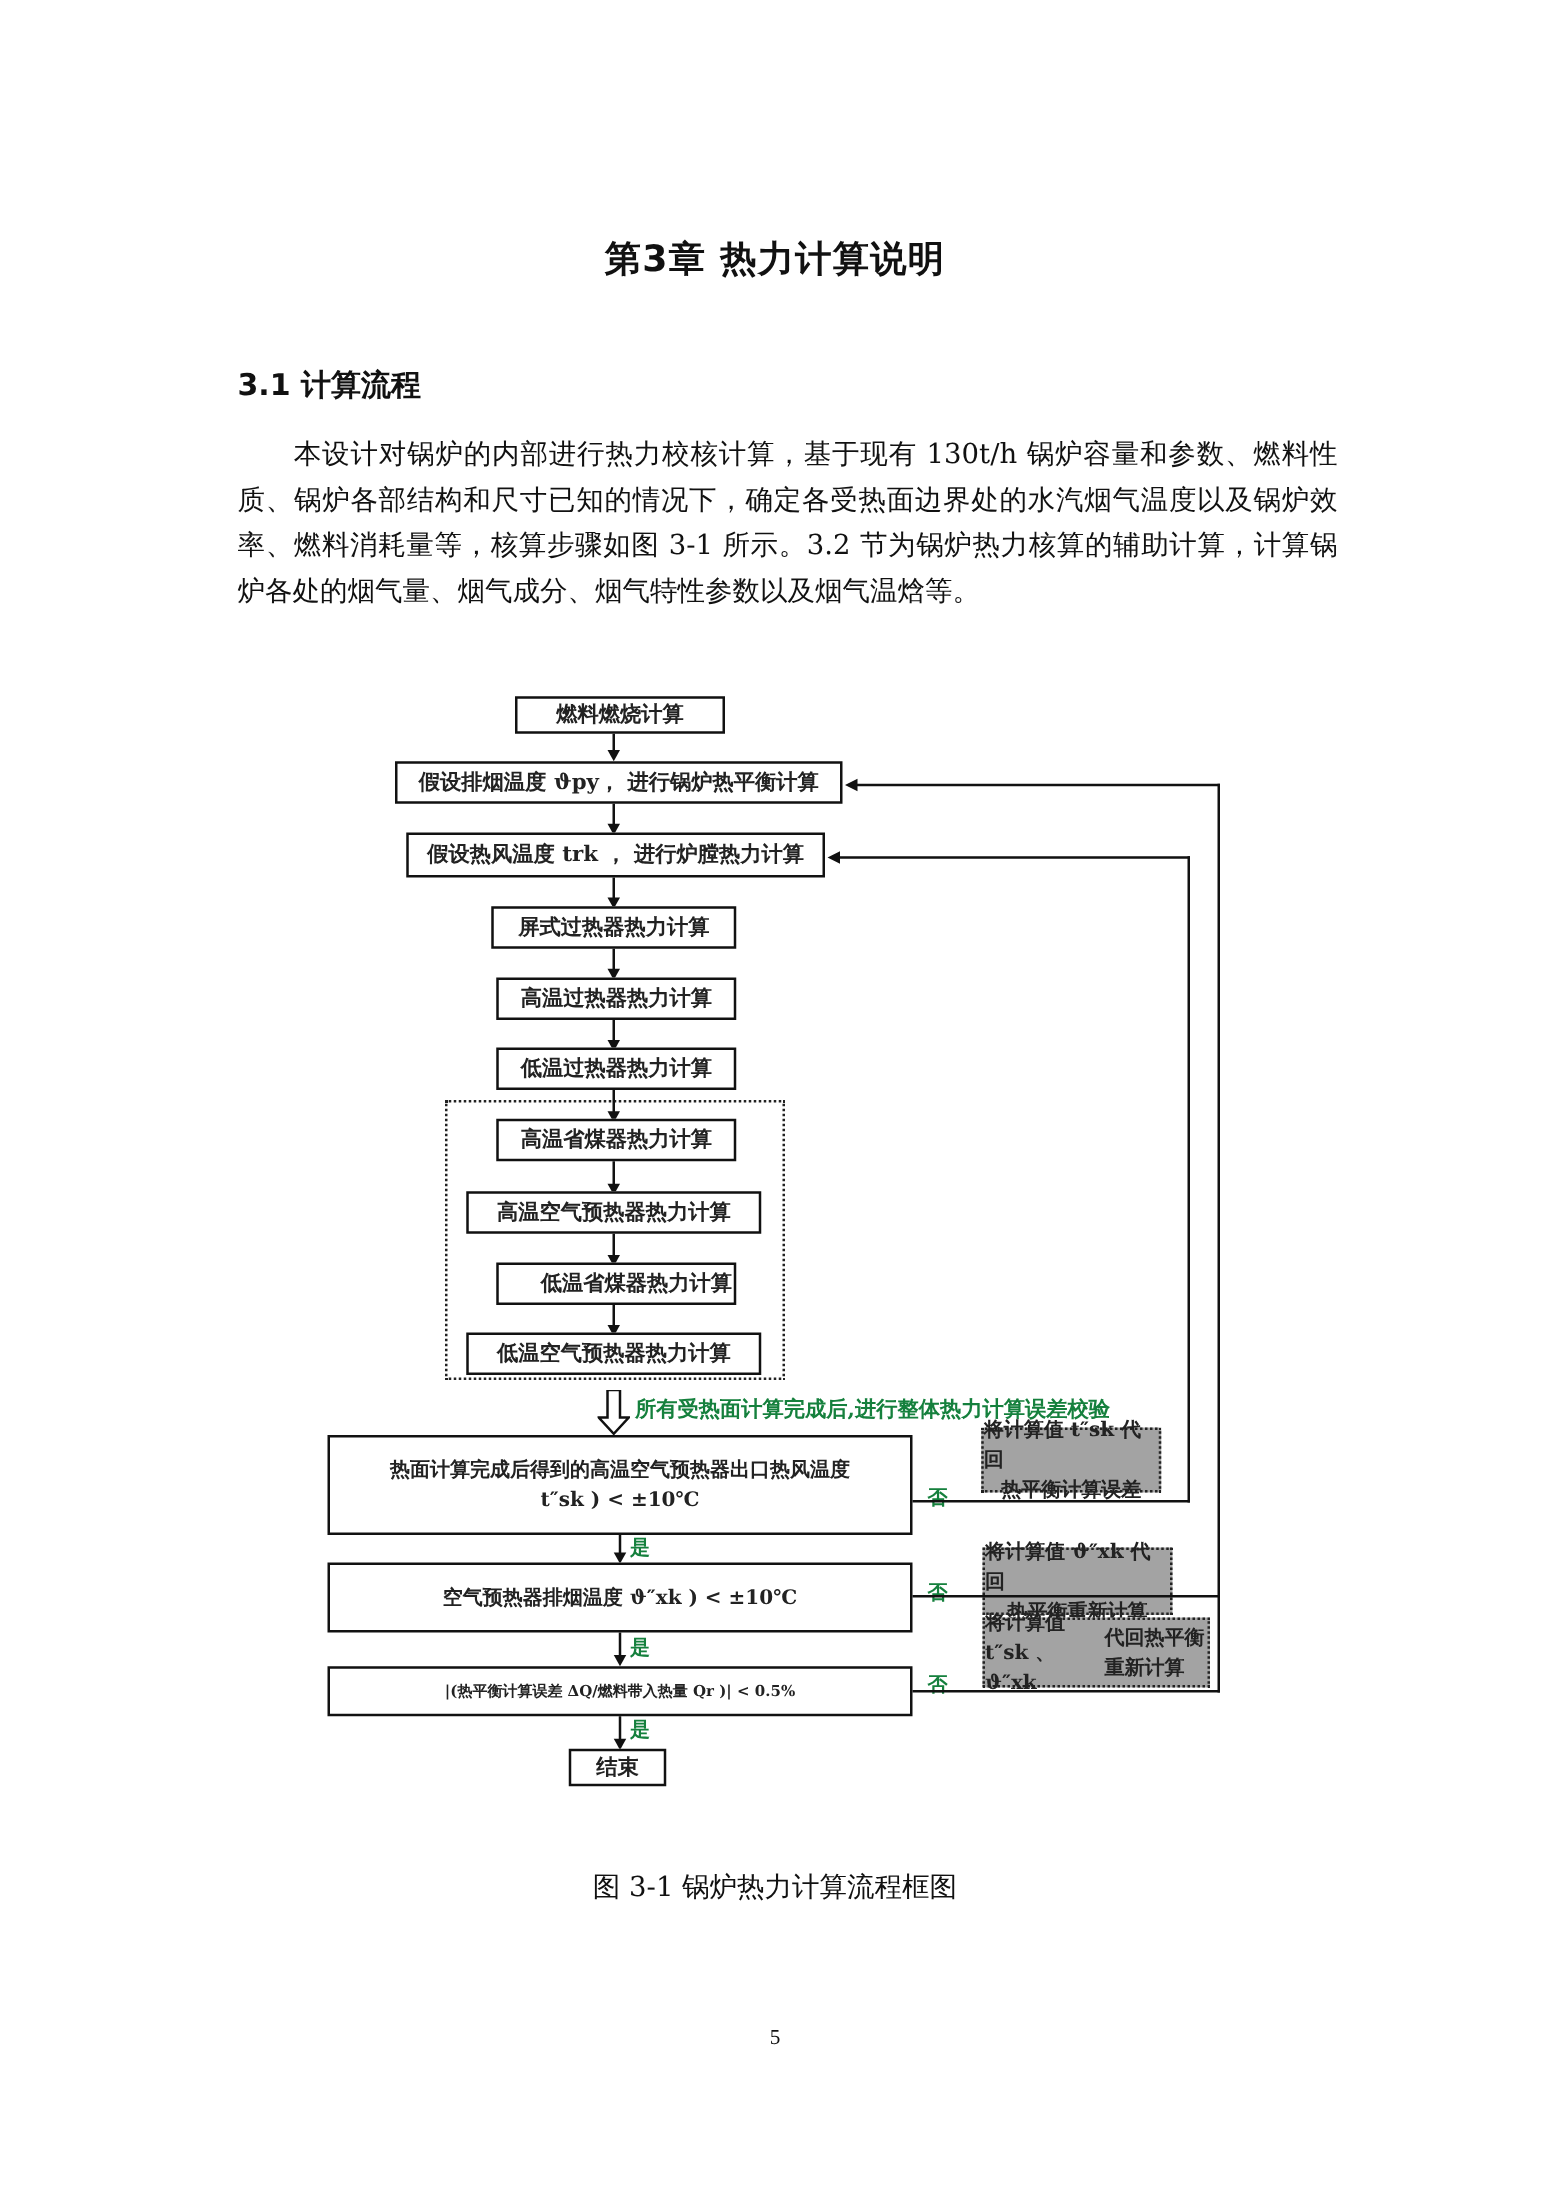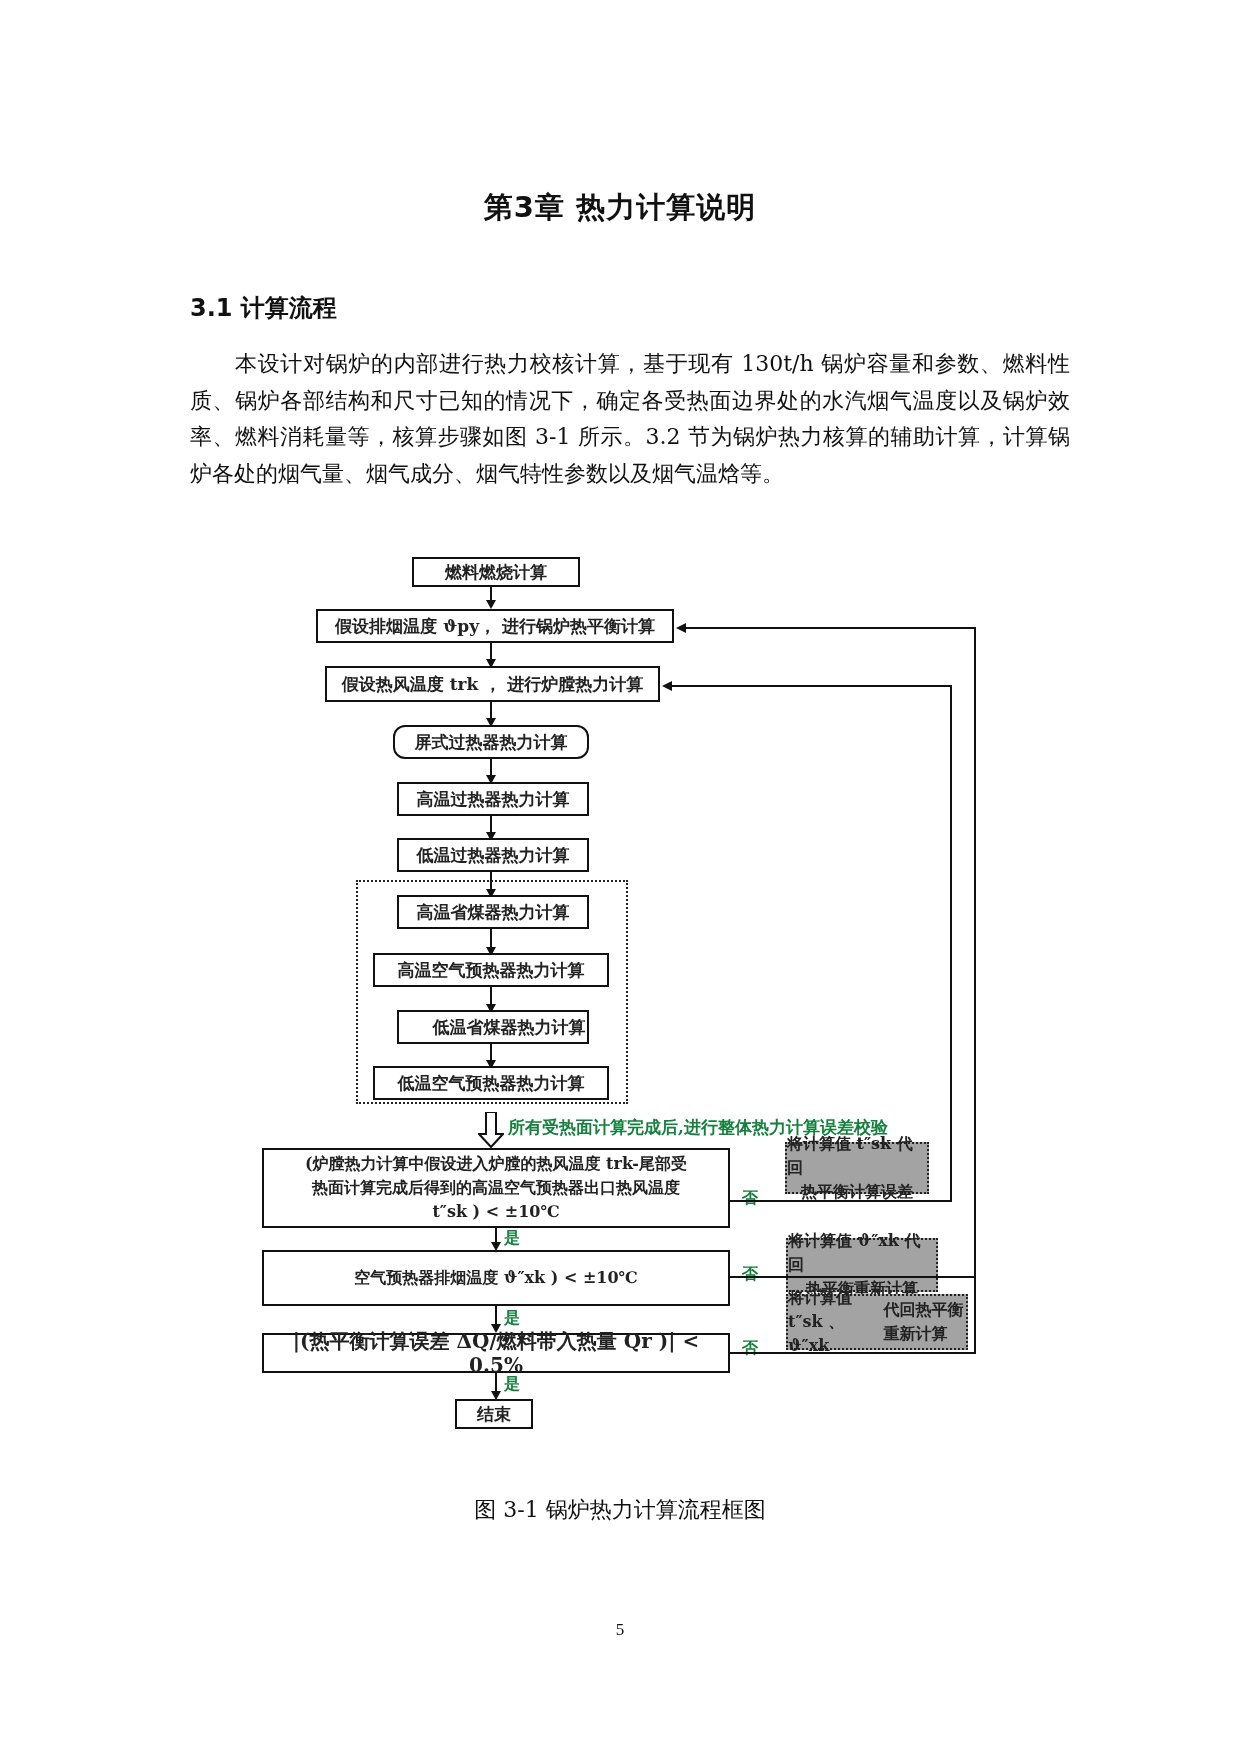--- a/index.html
+++ b/index.html
@@ -40,21 +40,21 @@
 
   <div class="box" style="left:412px; top:557px; width:168px; height:30px;">燃料燃烧计算</div>
   <div class="box" style="left:316px; top:609px; width:358px; height:34px;">假设排烟温度 ϑpy， 进行锅炉热平衡计算</div>
 
   <div class="vline" style="left:490px; top:643px; height:20px;"></div>
   <div class="arrow-down" style="left:486px; top:659px;"></div>
   <div class="box" style="left:325px; top:666px; width:335px; height:36px;">假设热风温度 trk ， 进行炉膛热力计算</div>
 
   <div class="vline" style="left:490px; top:702px; height:20px;"></div>
   <div class="arrow-down" style="left:486px; top:718px;"></div>
-  <div class="box" style="left:393px; top:725px; width:196px; height:34px;border-radius:12px;">屏式过热器热力计算</div>
+  <div class="box" style="left:393px; top:725px; width:196px; height:34px;">屏式过热器热力计算</div>
 
   <div class="vline" style="left:490px; top:759px; height:20px;"></div>
   <div class="arrow-down" style="left:486px; top:775px;"></div>
   <div class="box" style="left:397px; top:782px; width:192px; height:34px;">高温过热器热力计算</div>
 
   <div class="vline" style="left:490px; top:816px; height:20px;"></div>
   <div class="arrow-down" style="left:486px; top:832px;"></div>
   <div class="box" style="left:397px; top:838px; width:192px; height:34px;">低温过热器热力计算</div>
 
   <div class="dotbox" style="left:356px; top:880px; width:272px; height:224px;"></div>
@@ -74,36 +74,35 @@
   <div class="vline" style="left:490px; top:1044px; height:20px;"></div>
   <div class="arrow-down" style="left:486px; top:1060px;"></div>
   <div class="box" style="left:373px; top:1066px; width:236px; height:34px;">低温空气预热器热力计算</div>
 
   <svg class="hollow-arrow" style="left:478px; top:1112px;" width="26" height="36" viewBox="0 0 26 36">
     <path d="M8 0 L18 0 L18 22 L25 22 L13 35 L1 22 L8 22 Z" fill="#fff" stroke="#111" stroke-width="2"></path>
   </svg>
   <div class="lbl" style="left:508px; top:1116px; font-size:17px;">所有受热面计算完成后,进行整体热力计算误差校验</div>
 
   <div class="box" style="left:262px; top:1148px; width:468px; height:80px; flex-direction:column; font-size:16px; line-height:24px;">
-    <div>(炉膛热力计算中假设进入炉膛的热风温度 trk-尾部受</div>
     <div>热面计算完成后得到的高温空气预热器出口热风温度</div>
     <div>t″sk ) &lt; ±10℃</div>
   </div>
   <div class="vline" style="left:495px; top:1228px; height:18px;"></div>
   <div class="arrow-down" style="left:491px; top:1242px;"></div>
   <div class="lbl" style="left:504px; top:1228px;">是</div>
 
   <div class="box" style="left:262px; top:1250px; width:468px; height:56px; flex-direction:column; font-size:16px; line-height:24px;">
     <div>空气预热器排烟温度 ϑ″xk ) &lt; ±10℃</div>
   </div>
   <div class="vline" style="left:495px; top:1306px; height:22px;"></div>
   <div class="arrow-down" style="left:491px; top:1324px;"></div>
   <div class="lbl" style="left:504px; top:1308px;">是</div>
 
-  <div class="box" style="left:262px; top:1333px; width:468px; height:40px; font-size:20px;">|(热平衡计算误差 ΔQ/燃料带入热量 Qr )| &lt; 0.5%</div>
+  <div class="box" style="left:262px; top:1333px; width:468px; height:40px; font-size:12px;">|(热平衡计算误差 ΔQ/燃料带入热量 Qr )| &lt; 0.5%</div>
   <div class="vline" style="left:495px; top:1373px; height:22px;"></div>
   <div class="arrow-down" style="left:491px; top:1391px;"></div>
   <div class="lbl" style="left:504px; top:1374px;">是</div>
 
   <div class="box" style="left:455px; top:1399px; width:78px; height:30px;">结束</div>
 
   <div class="lbl" style="left:742px; top:1188px;">否</div>
   <div class="lbl" style="left:742px; top:1264px;">否</div>
   <div class="lbl" style="left:742px; top:1338px;">否</div>
 

